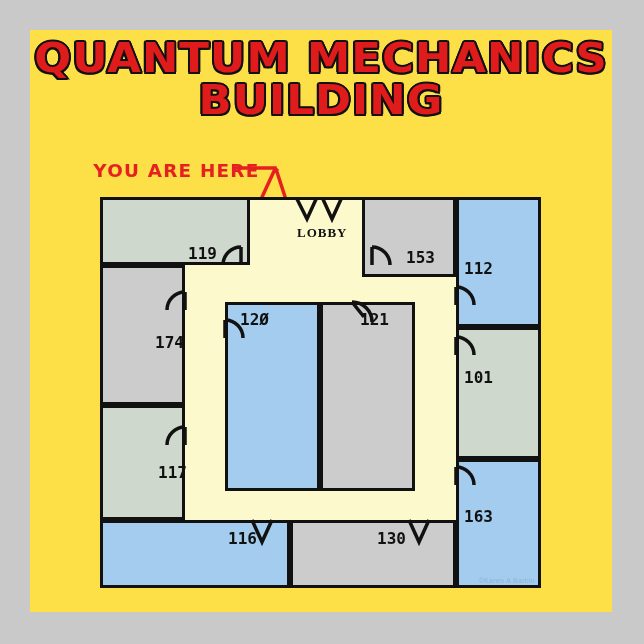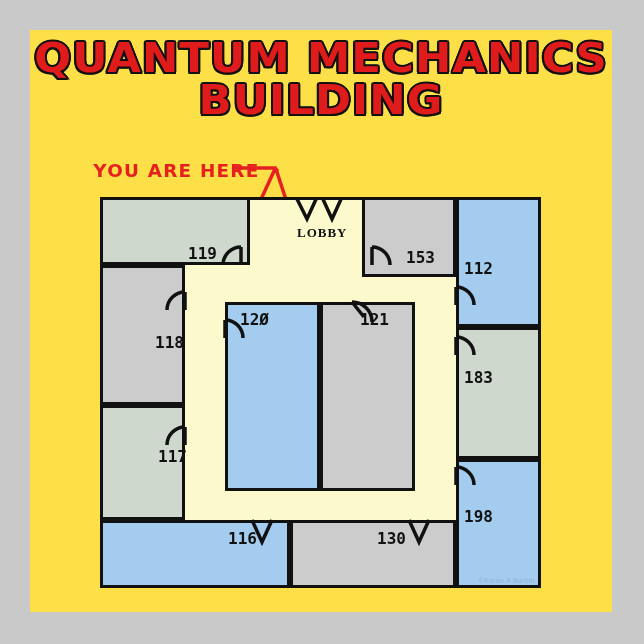--- a/index.html
+++ b/index.html
@@ -107,41 +107,41 @@
   </svg>
 
   <div id="plan">
 
     <div class="room" style="left:0px;top:0px;width:150px;height:68px;background:#ced8cd;">
     </div>
     <div class="rlabel" style="left:88px;top:47px;">119</div>
 
     <div class="room" style="left:0px;top:68px;width:85px;height:140px;background:#cccccc;">
     </div>
-    <div class="rlabel" style="left:55px;top:136px;">118</div>
+    <div class="rlabel" style="left:55px;top:136px;">174</div>
 
     <div class="room" style="left:0px;top:208px;width:85px;height:115px;background:#ced8cd;">
     </div>
-    <div class="rlabel" style="left:58px;top:250px;">117</div>
+    <div class="rlabel" style="left:58px;top:266px;">117</div>
 
     <div class="room" style="left:0px;top:323px;width:190px;height:68px;background:#a3ccee;">
     </div>
     <div class="rlabel" style="left:128px;top:332px;">116</div>
 
     <div class="room" style="left:190px;top:323px;width:166px;height:68px;background:#cccccc;">
     </div>
     <div class="rlabel" style="left:277px;top:332px;">130</div>
 
     <div class="room" style="left:356px;top:262px;width:85px;height:129px;background:#a3ccee;">
     </div>
-    <div class="rlabel" style="left:364px;top:310px;">198</div>
+    <div class="rlabel" style="left:364px;top:310px;">163</div>
 
     <div class="room" style="left:356px;top:130px;width:85px;height:132px;background:#ced8cd;">
     </div>
-    <div class="rlabel" style="left:364px;top:171px;">183</div>
+    <div class="rlabel" style="left:364px;top:171px;">101</div>
 
     <div class="room" style="left:356px;top:0px;width:85px;height:130px;background:#a3ccee;">
     </div>
     <div class="rlabel" style="left:364px;top:62px;">112</div>
 
     <div class="room" style="left:262px;top:0px;width:94px;height:80px;background:#cccccc;">
     </div>
     <div class="rlabel" style="left:306px;top:51px;">153</div>
 
     <div class="room" style="left:125px;top:105px;width:95px;height:189px;background:#a3ccee;">

